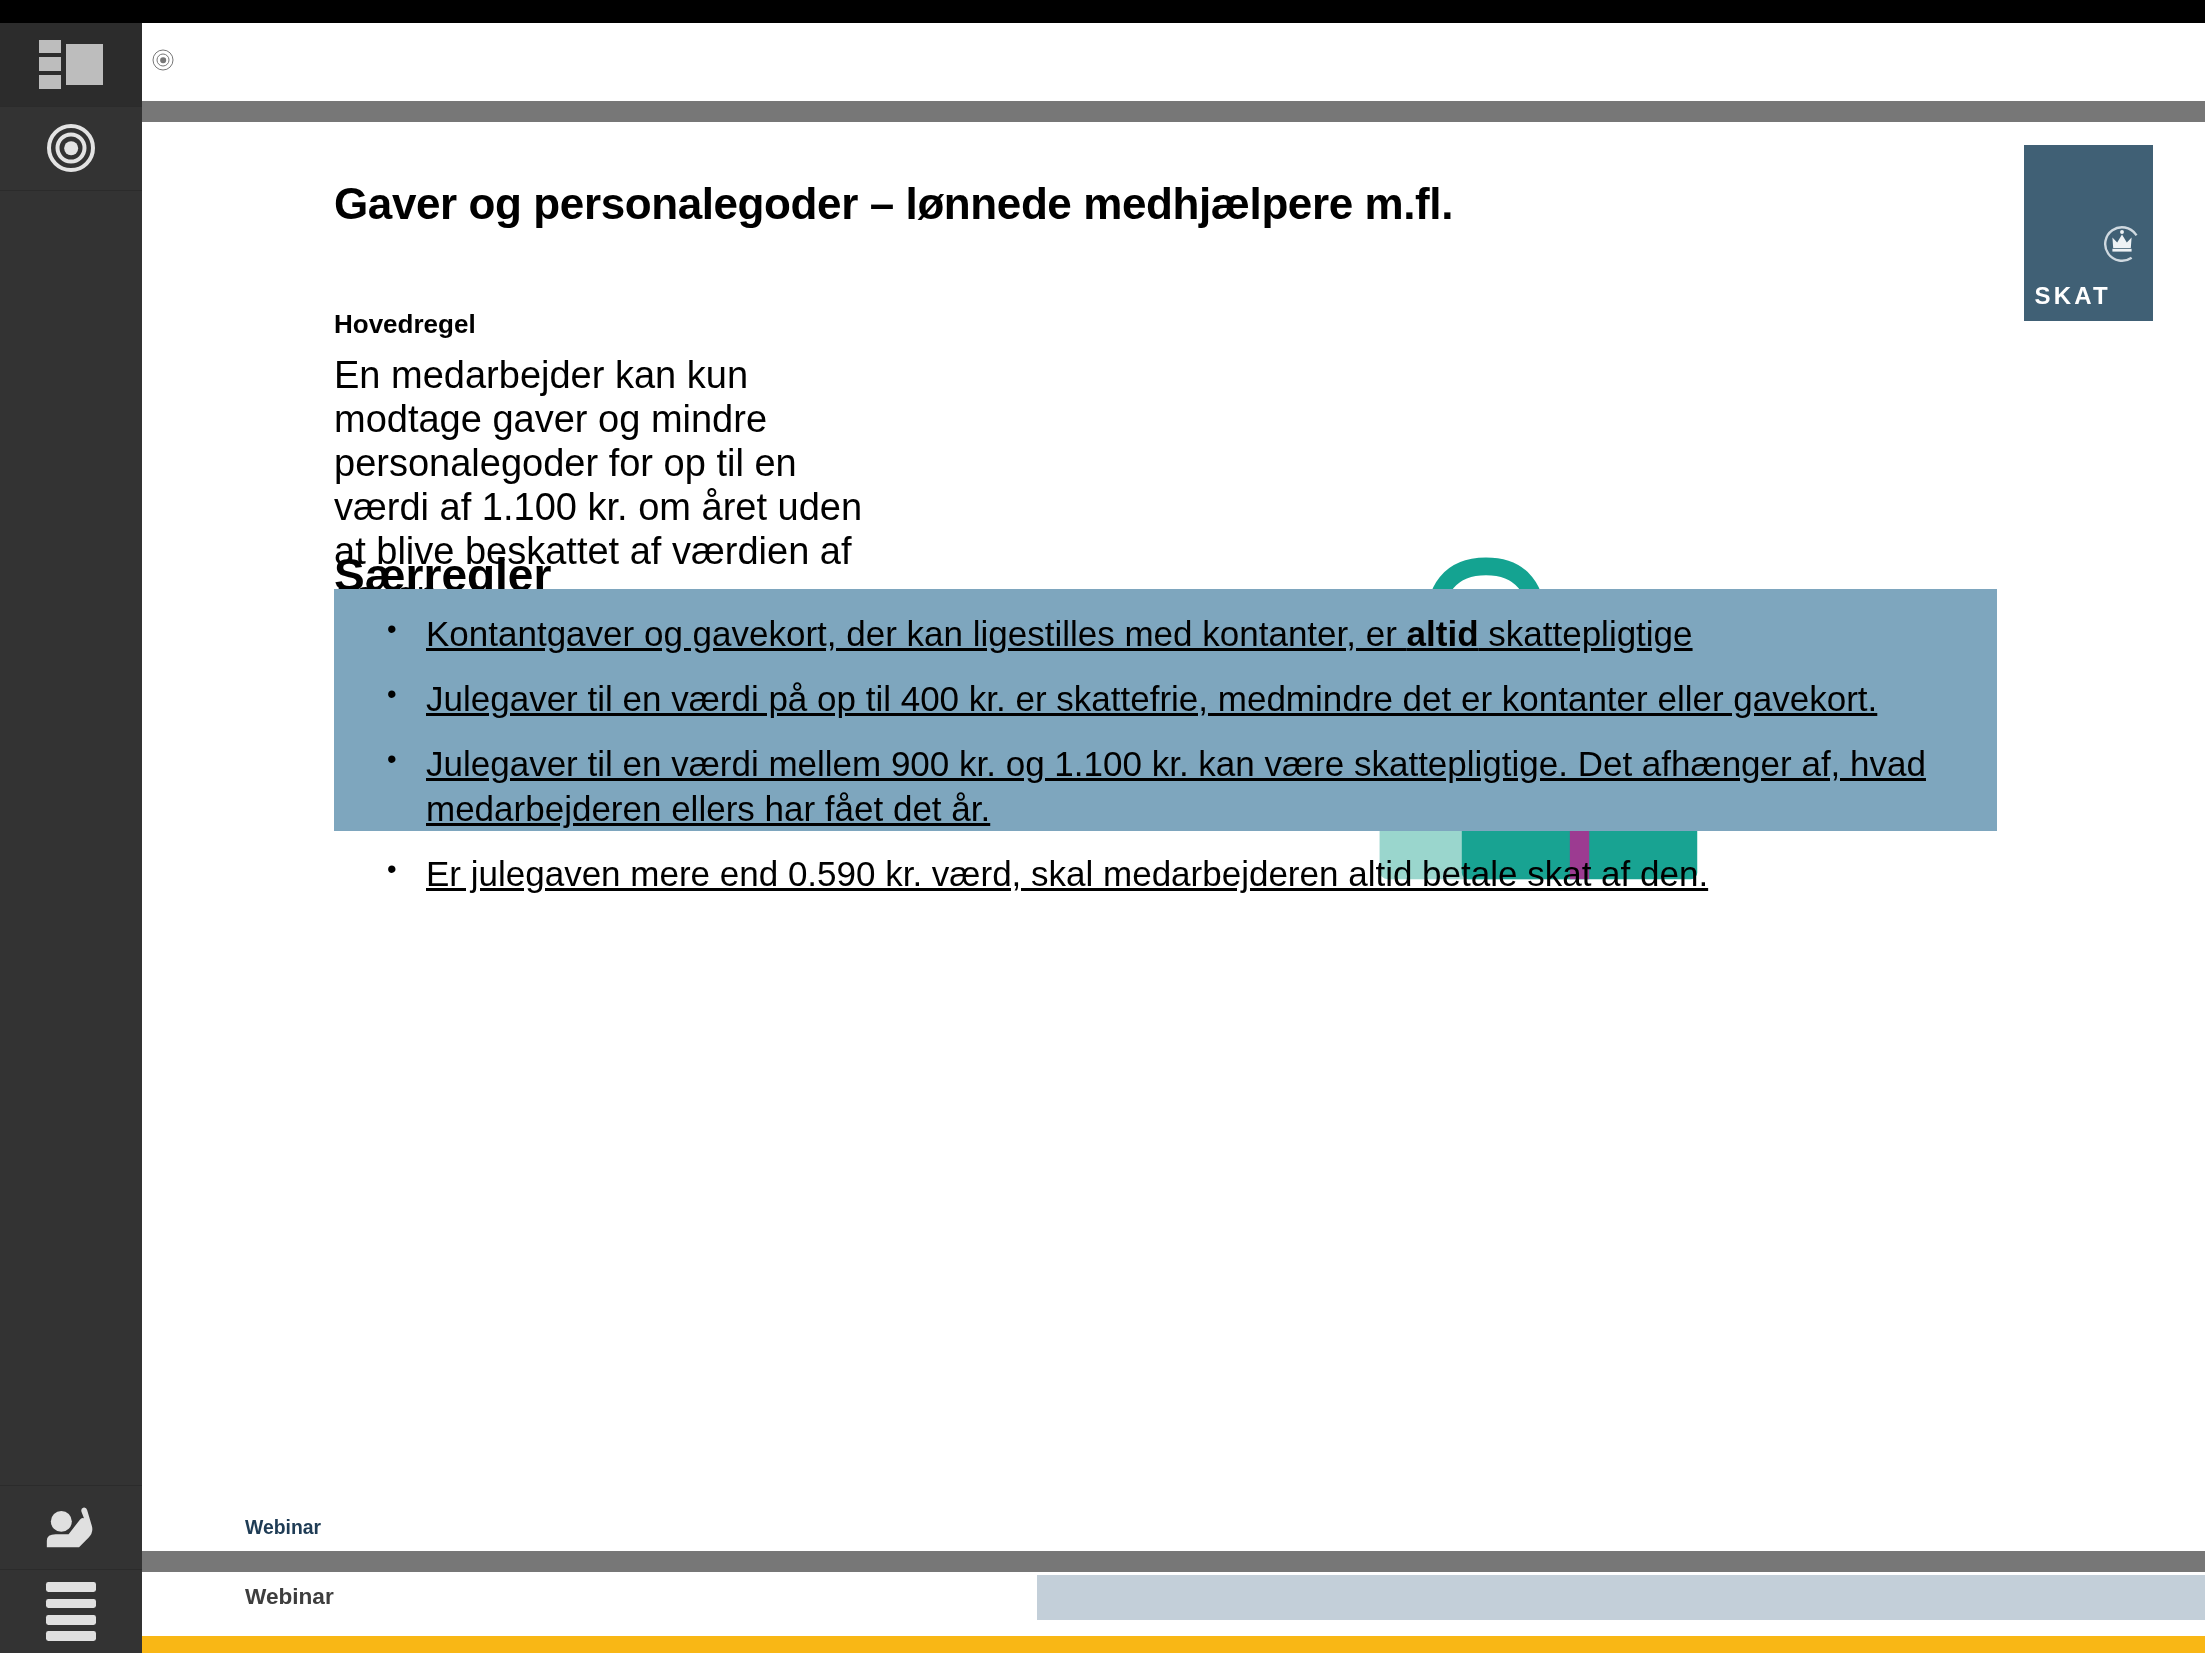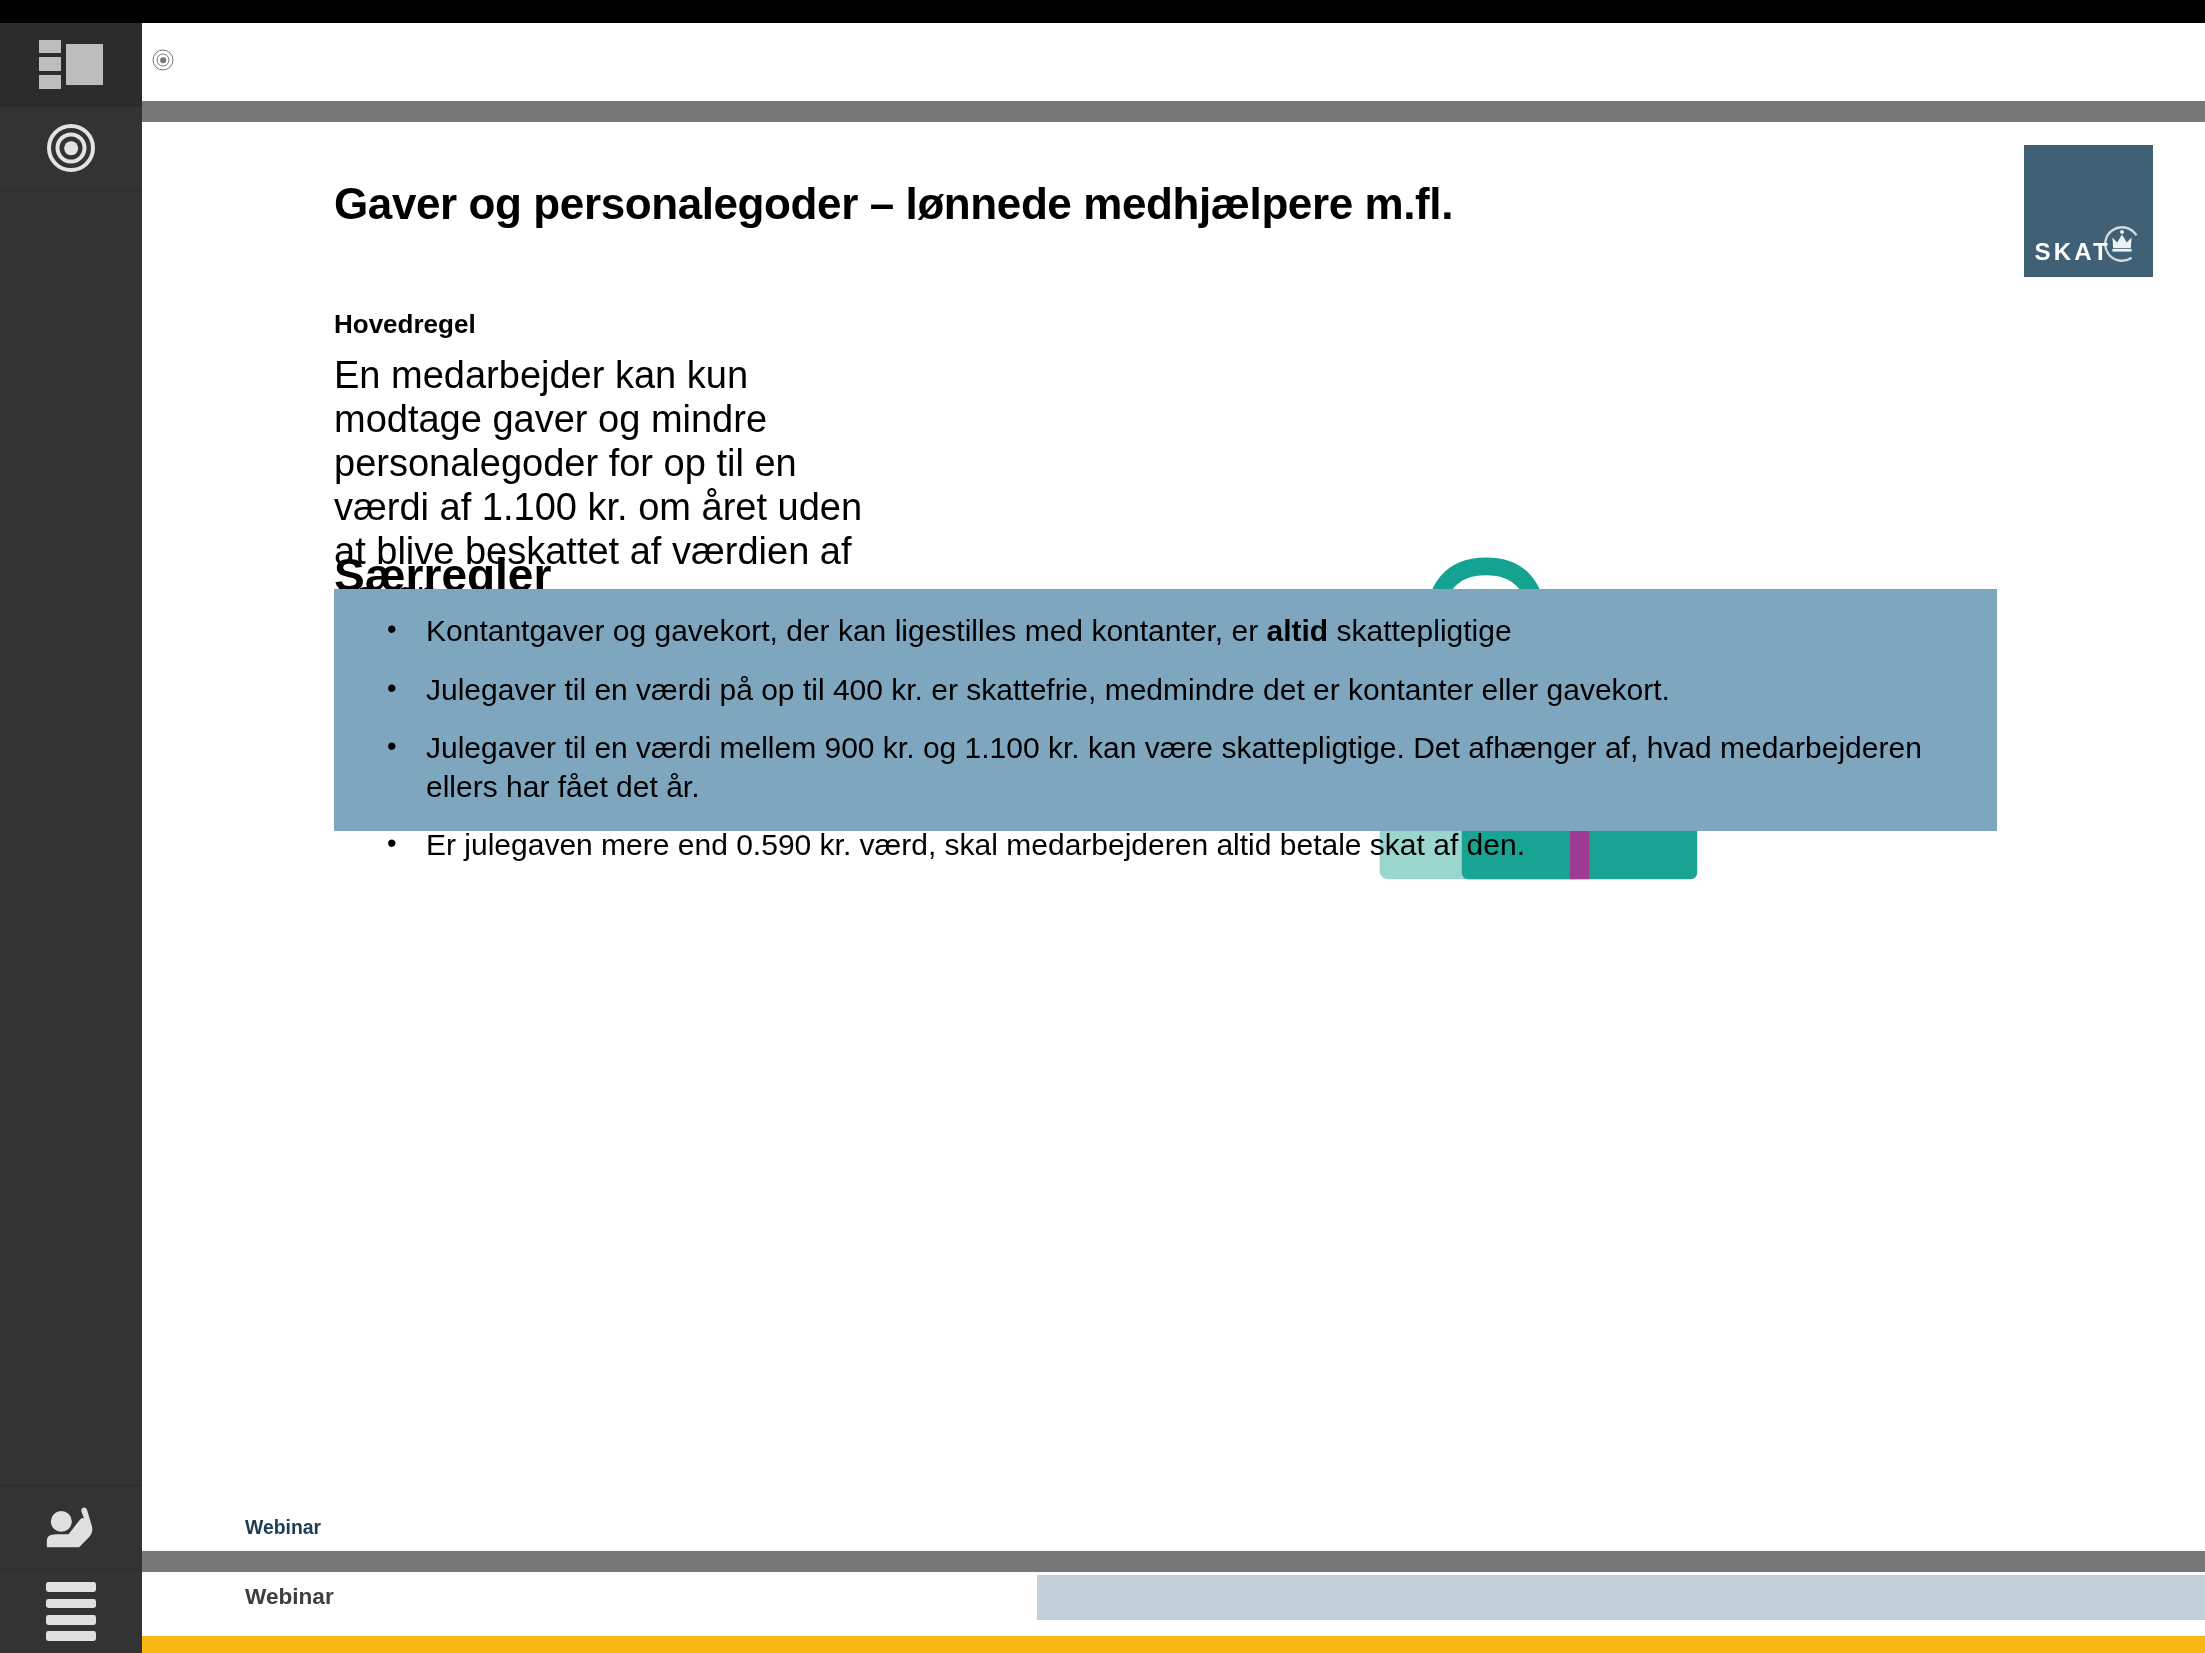--- a/index.html
+++ b/index.html
@@ -96,21 +96,21 @@
     position:absolute;
     left:0; top:99px;
     width:2063px; height:1429px;
     background:#ffffff;
     overflow:hidden;
   }
 
   #skat-logo {
     position:absolute;
     left:1882px; top:23.4px;
-    width:129px; height:132px;
+    width:129px; height:176px;
     background:#406075;
   }
   #skat-logo .crown-badge {
     position:absolute; right:11.3px; top:79px; width:40px; height:40px;
   }
   #skat-logo .skat-word {
     position:absolute; left:10.5px; bottom:11.3px;
     color:#ffffff;
     font-family:"Liberation Sans", sans-serif;
     font-weight:bold;
@@ -166,23 +166,24 @@
     flex:0 0 auto;
     width:47px;
     font-size:27.4px;
     line-height:1.30;
     color:#000;
     text-align:left;
     padding-left:8px;
   }
   .bullet-text {
     flex:1 1 auto;
-    font-size:30px;
+    font-size:35px;
     line-height:1.30;
     color:#000;
+    text-decoration:underline;
   }
   .bullet-text b { font-weight:bold; }
 
   #slide-webinar {
     position:absolute; left:103px; bottom:11.3px;
     font-size:19.4px; font-weight:bold; color:#1f3c55;
   }
 
   #divider-bottom { top:1528px; }
 

